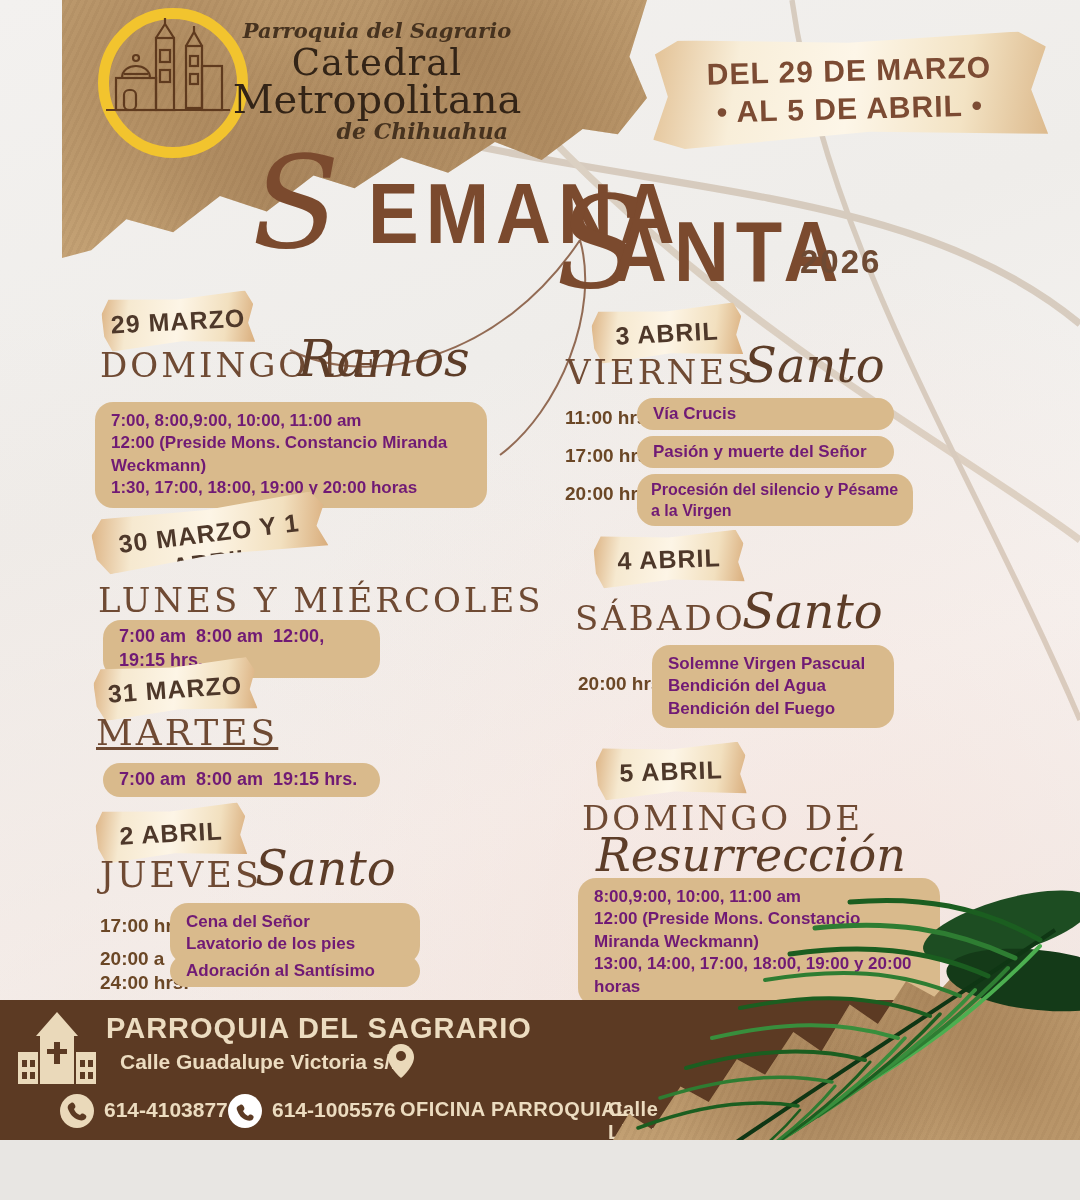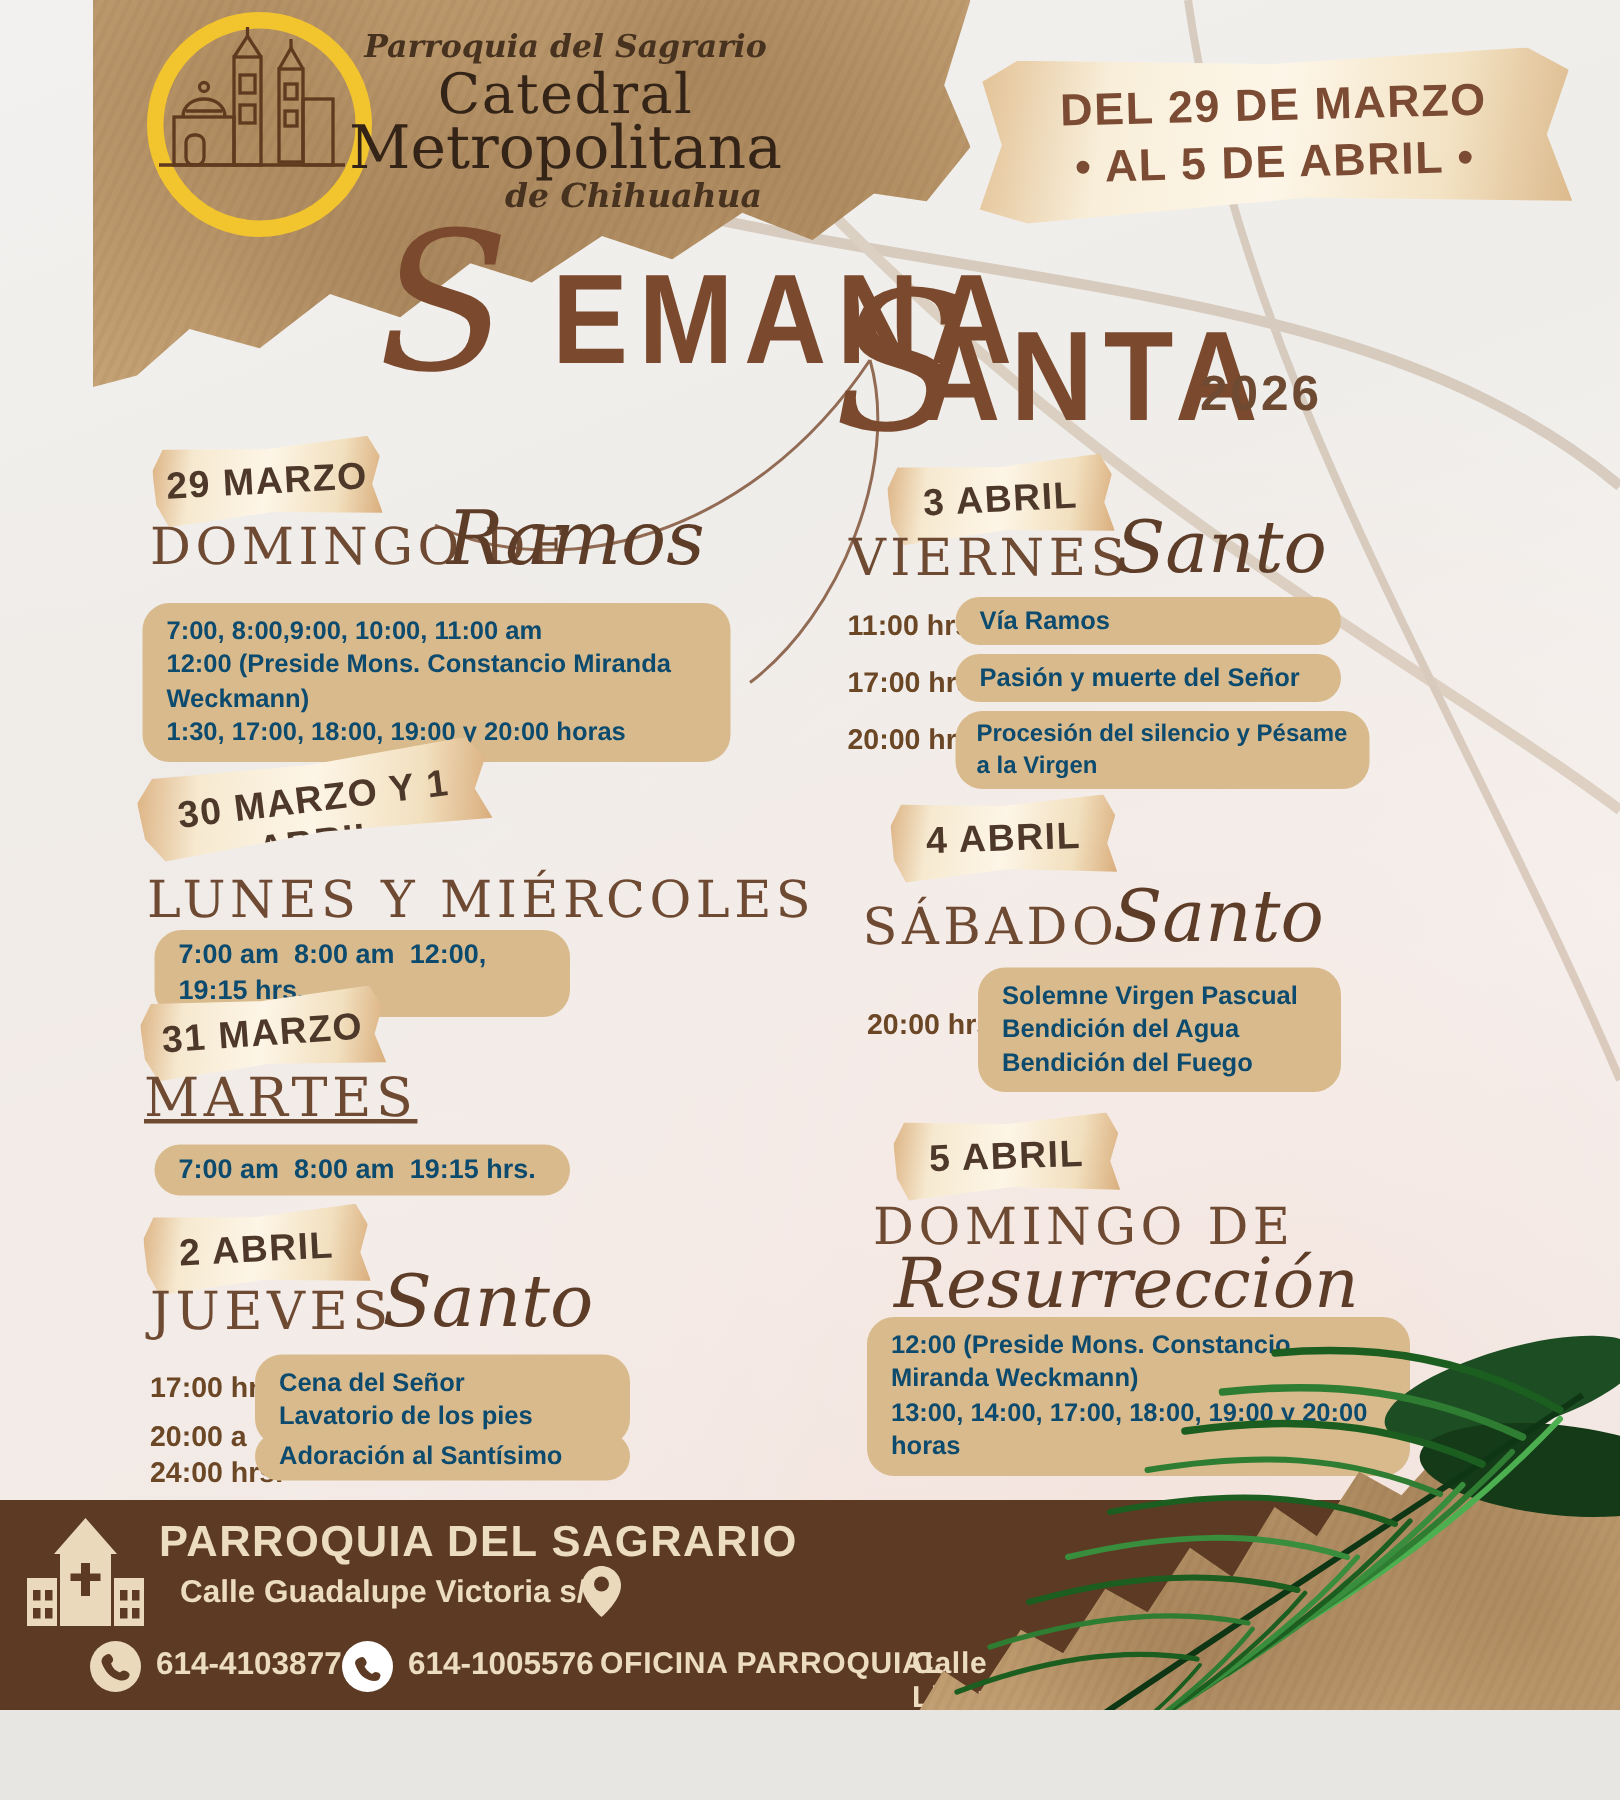--- a/index.html
+++ b/index.html
@@ -52,21 +52,21 @@
   .ribbon{position:absolute;z-index:2;
     background:linear-gradient(100deg,#dcb282 0%,#f6e9d0 18%,#fdf5e6 50%,#f2e0bf 80%,#d9ad7c 100%);
     clip-path:polygon(0 30%,5% 4%,50% 10%,95% 0,100% 26%,96% 60%,100% 96%,52% 88%,6% 100%,1% 72%);
     box-shadow:0 3px 8px rgba(120,90,60,.3);}
   .ribbon span{position:absolute;left:0;right:0;text-align:center;font-weight:700;color:#4e382a;letter-spacing:1px;}
   
   .h-serif{position:absolute;font-family:"DejaVu Serif",serif;color:#6f4a33;letter-spacing:3px;z-index:2;}
   .h-script{position:absolute;font-family:"DejaVu Serif",serif;font-style:italic;color:#5d3d28;z-index:2;}
   
   .tanbox{position:absolute;background:#d9ba8c;border-radius:18px;padding:8px 16px;z-index:2;}
-  .tanbox div{font-weight:700;color:#0c4a6e;font-size:17px;line-height:1.32;white-space:pre-wrap;}
+  .tanbox div{font-weight:700;color:#701a75;font-size:17px;line-height:1.32;white-space:pre-wrap;}
   .timelabel{position:absolute;font-weight:700;color:#6b4726;font-size:19px;line-height:1.25;z-index:2;}
   
   .footer{position:absolute;left:0;top:1000px;width:1080px;height:145px;background:#5c3a23;z-index:5;}
   .f-name{position:absolute;left:106px;top:12px;font-weight:700;font-size:29px;letter-spacing:1px;color:#ecdcc0;}
   .f-addr{position:absolute;left:120px;top:50px;font-weight:700;font-size:21px;color:#ecdcc0;}
   .f-row{position:absolute;left:0;top:88px;width:700px;height:46px;color:#ecdcc0;}
   .f-phone{position:absolute;top:10px;font-weight:700;font-size:21px;color:#ecdcc0;}
   .f-office{position:absolute;top:10px;font-weight:700;font-size:20px;color:#ecdcc0;letter-spacing:.5px;}
   .icon-circle{position:absolute;width:34px;height:34px;border-radius:50%;}
   .palm{position:absolute;left:600px;top:888px;width:480px;height:312px;z-index:7;pointer-events:none;}
@@ -172,21 +172,21 @@
     <div>Adoración al Santísimo</div>
   </div>
 
   <div class="ribbon" style="left:592px;top:306px;width:150px;height:54px;transform:rotate(-3deg);">
     <span style="top:13px;font-size:25px;">3 ABRIL</span>
   </div>
   <div class="h-serif" style="left:566px;top:352px;font-size:34px;">VIERNES</div>
   <div class="h-script" style="left:744px;top:337px;font-size:48px;">Santo</div>
   <div class="timelabel" style="left:565px;top:406px;">11:00 hrs.</div>
   <div class="tanbox" style="left:637px;top:398px;width:225px;padding:5px 16px;">
-    <div>Vía Ramos</div>
+    <div>Vía Crucis</div>
   </div>
   <div class="timelabel" style="left:565px;top:444px;">17:00 hrs.</div>
   <div class="tanbox" style="left:637px;top:436px;width:225px;padding:5px 16px;">
     <div>Pasión y muerte del Señor</div>
   </div>
   <div class="timelabel" style="left:565px;top:482px;">20:00 hrs.</div>
   <div class="tanbox" style="left:637px;top:474px;width:248px;padding:5px 14px;">
     <div style="font-size:16px;">Procesión del silencio y Pésame a la Virgen</div>
   </div>
 
@@ -201,20 +201,21 @@
     <div>Bendición del Agua</div>
     <div>Bendición del Fuego</div>
   </div>
 
   <div class="ribbon" style="left:596px;top:744px;width:150px;height:54px;transform:rotate(-2deg);">
     <span style="top:13px;font-size:25px;">5 ABRIL</span>
   </div>
   <div class="h-serif" style="left:582px;top:798px;font-size:34px;">DOMINGO DE</div>
   <div class="h-script" style="left:596px;top:828px;font-size:46px;">Resurrección</div>
   <div class="tanbox" style="left:578px;top:878px;width:330px;">
+    <div>8:00,9:00, 10:00, 11:00 am</div>
     <div>12:00 (Preside Mons. Constancio Miranda Weckmann)</div>
     <div>13:00, 14:00, 17:00, 18:00, 19:00 y 20:00 horas</div>
   </div>
 
   <div class="footer">
     <svg style="position:absolute;left:16px;top:10px;" width="82" height="76" viewBox="0 0 82 76" fill="#ead9ba">
       <polygon points="41,2 20,26 62,26"></polygon>
       <rect x="24" y="26" width="34" height="48"></rect>
       <rect x="38" y="8" width="6" height="10"></rect>
         <rect x="34" y="11" width="14" height="4"></rect>

